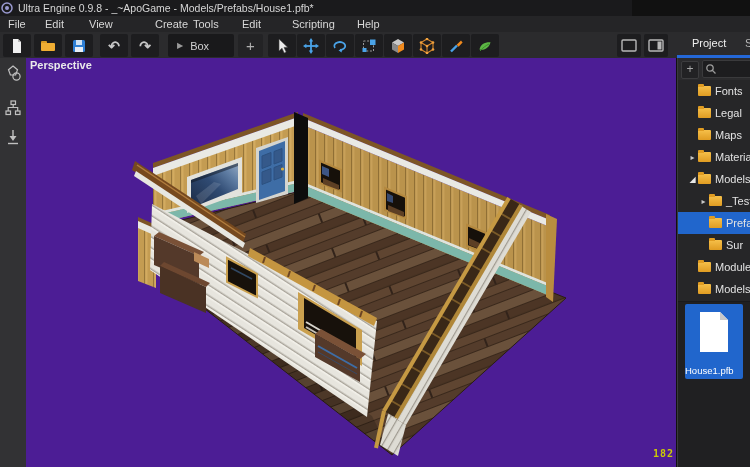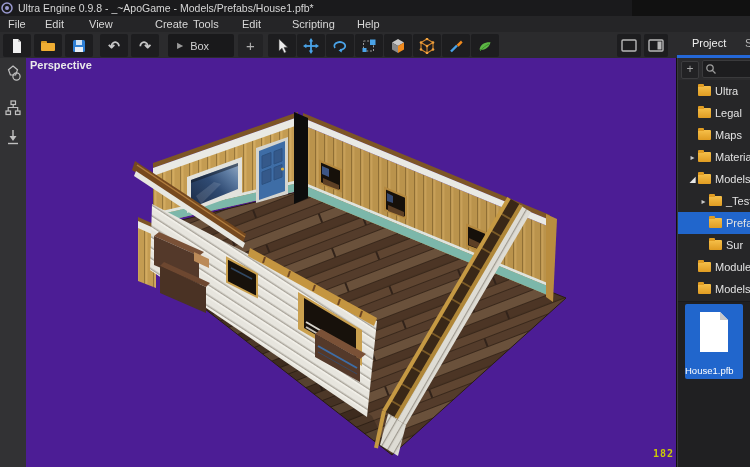--- a/index.html
+++ b/index.html
@@ -411,21 +411,21 @@
         <line x1="7.4" y1="7.4" x2="10.5" y2="10.5" stroke="#9a9a9a" stroke-width="1.3"></line>
       </svg>
       <input type="text" value="" style="">
     </div>
   </div>
 
   <div id="tree">
     <div class="trow ind1">
       <span class="arr"></span>
       <span class="fold"></span>
-      <span>Ultra</span>
+      <span>Fonts</span>
     </div>
     <div class="trow ind1">
       <span class="arr"></span>
       <span class="fold"></span>
       <span>Legal</span>
     </div>
     <div class="trow ind1">
       <span class="arr"></span>
       <span class="fold"></span>
       <span>Maps</span>

